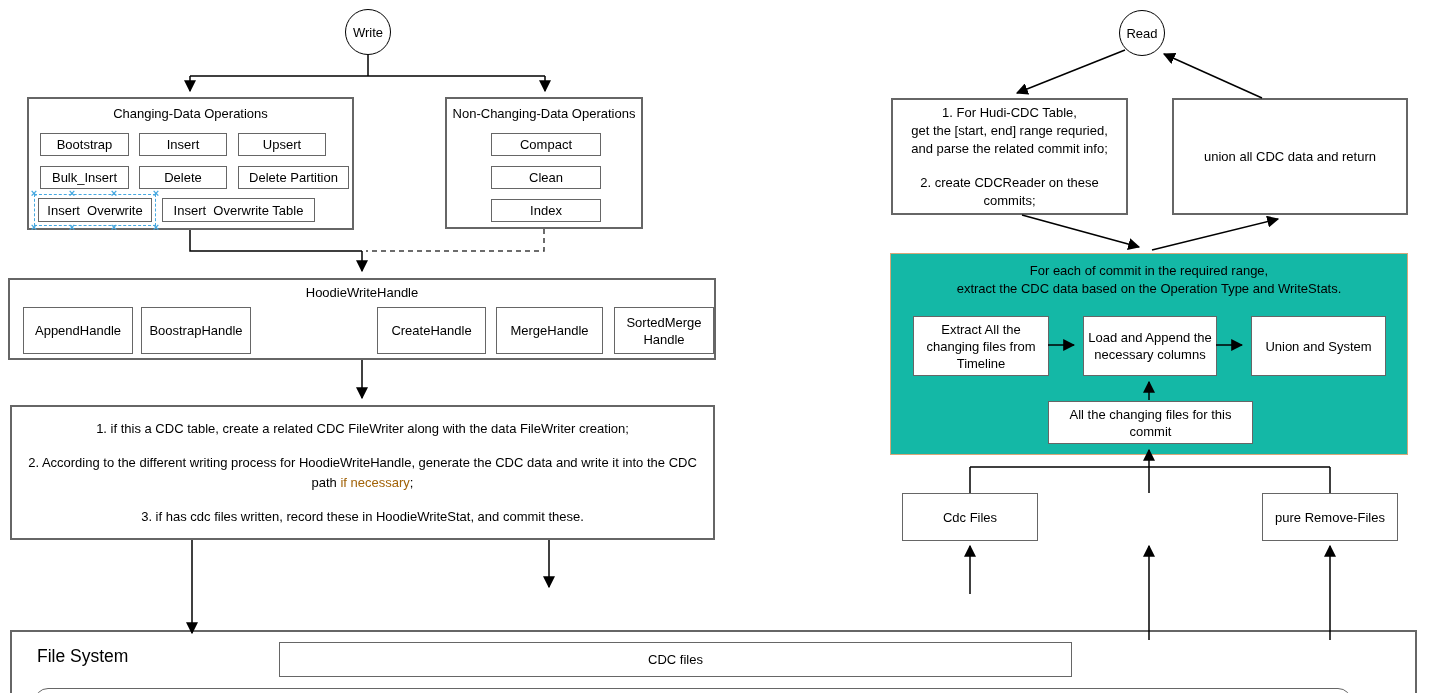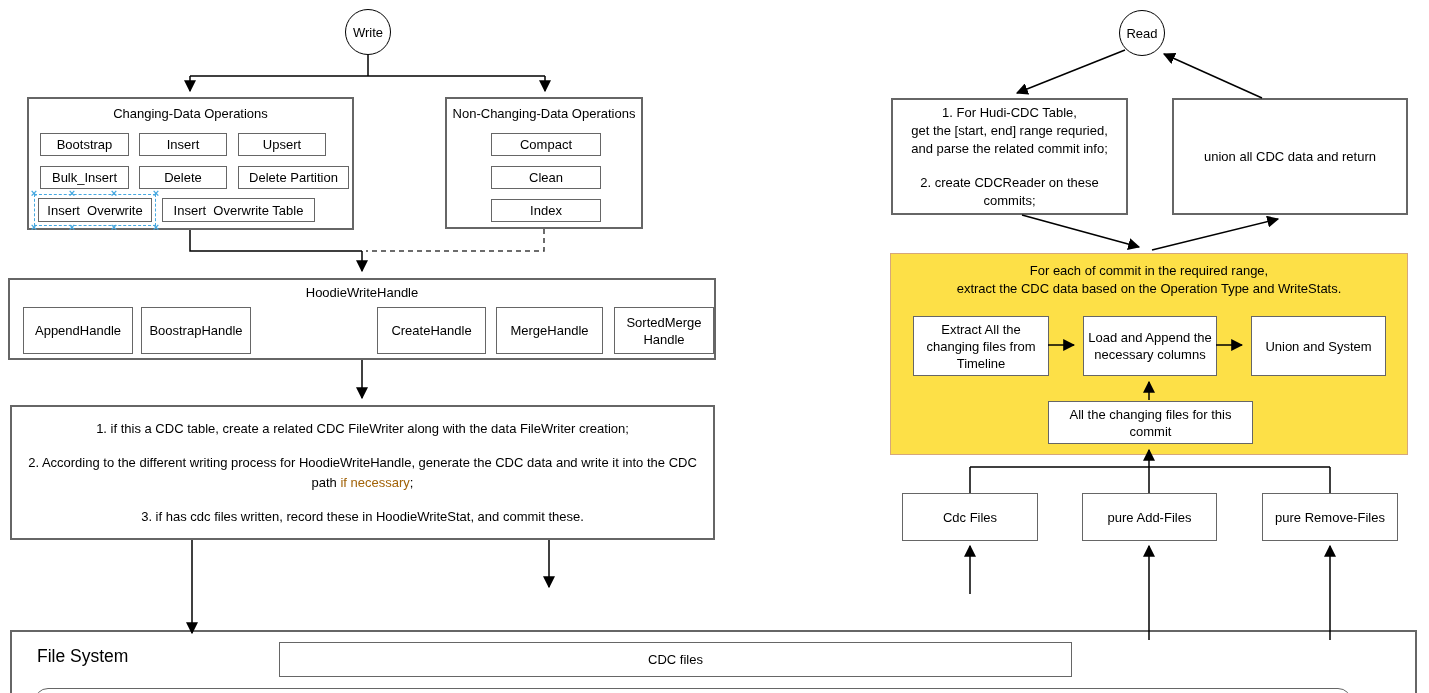--- a/index.html
+++ b/index.html
@@ -17,21 +17,21 @@
     position:absolute;background:#fff;border:2px solid #666;box-sizing:border-box;
   }
   .group-title{
     position:absolute;left:0;right:0;top:7px;text-align:center;font-size:13px;
   }
   .circle-node{
     position:absolute;width:46px;height:46px;border:1.5px solid #000;border-radius:50%;
     background:#fff;box-sizing:border-box;display:flex;align-items:center;justify-content:center;
     font-size:13px;
   }
-  .orange{background:#fde047;border:1.5px solid #d6a77a;}
+  .orange{background:#14b8a6;border:1.5px solid #d6a77a;}
   .orange .group-title{line-height:18px;}
   .textbox{
     position:absolute;background:#fff;border:2px solid #666;box-sizing:border-box;
     display:flex;flex-direction:column;align-items:center;justify-content:center;
     font-size:13px;text-align:center;
   }
   .textbox p{margin:7px 0;line-height:20px;max-width:96%;}
   .red{color:#a16207;}
   .fs-label{position:absolute;left:25px;top:14px;font-size:17.5px;}
   
@@ -176,23 +176,20 @@
         <span>Union and System</span>
       </div>
     <div class="node" style="left:157px;top:147px;width:205px;height:43px;">
         <span style="max-width:190px;">All the changing files for this commit</span>
       </div>
   </div>
 
   <div class="node" style="left:902px;top:493px;width:136px;height:48px;">
       <span>Cdc Files</span>
     </div>
-  <div class="node" style="left:1082px;top:493px;width:135px;height:48px;">
-      <span>pure Add-Files</span>
-    </div>
   <div class="node" style="left:1262px;top:493px;width:136px;height:48px;">
       <span>pure Remove-Files</span>
     </div>
 
   <svg class="connector-layer" width="1429" height="693" viewBox="0 0 1429 693">
     <defs>
       <marker id="ah" viewBox="0 0 10 10" refX="9" refY="5" markerWidth="8" markerHeight="8" orient="auto-start-reverse">
         <path d="M0,0 L10,5 L0,10 z" fill="#000"></path>
       </marker>
     </defs>

